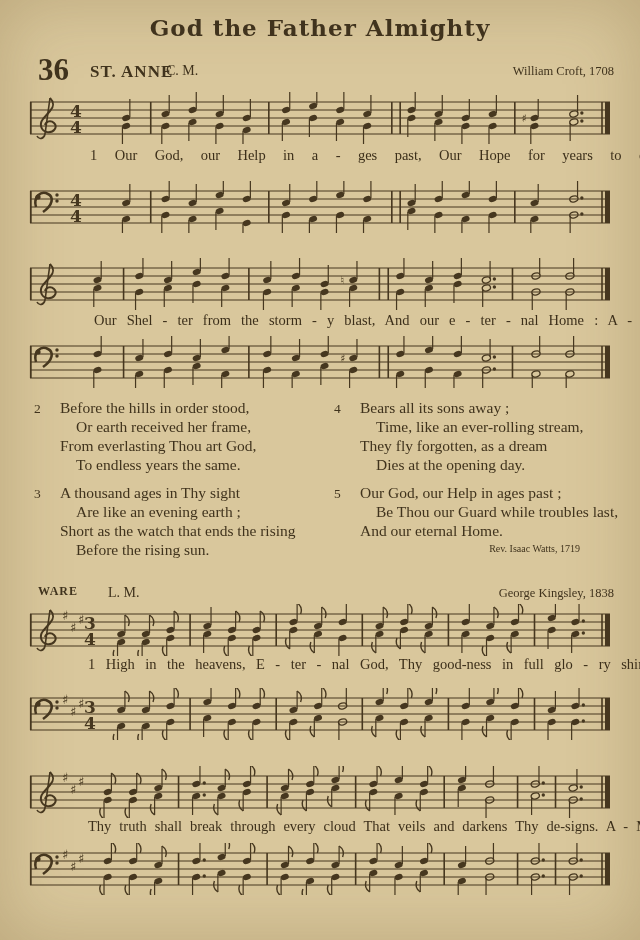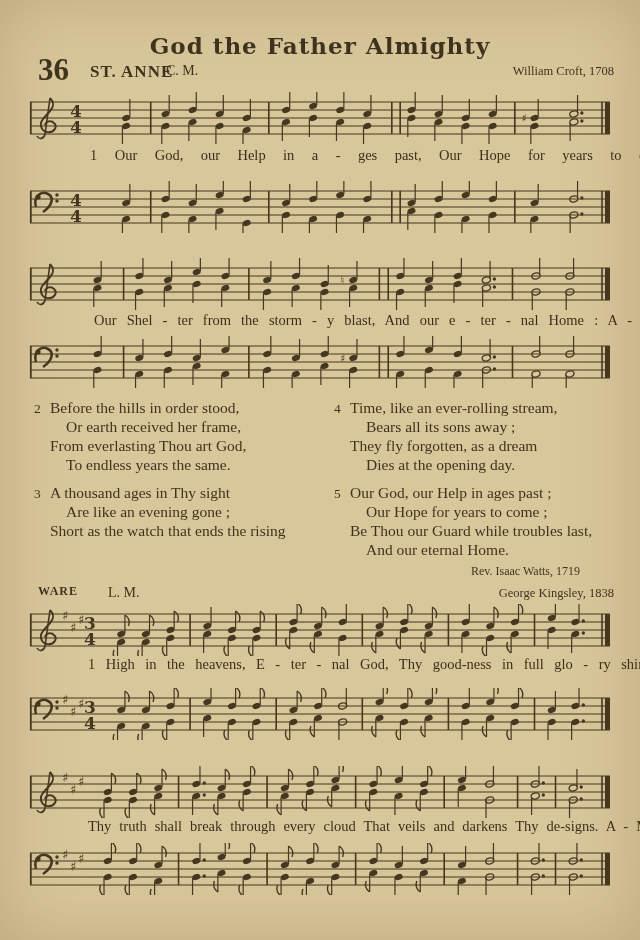--- a/index.html
+++ b/index.html
@@ -6,21 +6,21 @@
   .page{
     position:relative;
     width:640px;height:940px;
     background:#d9c79c;
     box-shadow:inset 0 0 70px rgba(110,85,40,.28);
     font-family:"Liberation Serif","DejaVu Serif",serif;
     color:#40331d;
     overflow:hidden;
   }
   .running-head{
-    position:absolute;top:32px;left:0;right:0;
+    position:absolute;top:14px;left:0;right:0;
     text-align:center;
     font-family:"DejaVu Serif",serif;
     font-weight:700;font-size:23px;letter-spacing:1px;
   }
   .hymn-head{position:absolute;left:30px;right:26px;height:34px;}
   .hymn-head .num{
     position:absolute;left:8px;top:-6px;
     font-size:31px;font-weight:700;
   }
   .hymn-head .tune{
@@ -43,25 +43,25 @@
     color:#3c2f1a;
   }
   .verses{
     position:absolute;left:34px;right:20px;top:398px;
     display:flex;gap:14px;
     font-size:15.5px;line-height:19px;
   }
   .vcol{flex:1;}
   .verse{display:flex;margin-bottom:9px;}
   .verse .vnum{width:16px;flex:none;font-size:13.5px;padding-top:1px;}
-  .verse .vline{white-space:nowrap;}
+  .verse .vline{white-space:nowrap;margin-left:10px;}
   .verse .vline:nth-child(even){padding-left:16px;}
   .author{
-    position:absolute;right:60px;top:564px;
-    font-size:12px;
+    position:absolute;right:60px;top:543px;
+    font-size:10px;
     text-align:center;
   }
 </style>
 </head>
 <body>
 
 <div class="page">
 
   <div class="running-head">God the Father Almighty</div>
 
@@ -419,40 +419,40 @@
             <div class="vline">Before the hills in order stood,</div>
             <div class="vline">Or earth received her frame,</div>
             <div class="vline">From everlasting Thou art God,</div>
             <div class="vline">To endless years the same.</div>
           </div>
         </div>
         <div class="verse">
           <span class="vnum">3</span>
           <div>
             <div class="vline">A thousand ages in Thy sight</div>
-            <div class="vline">Are like an evening gone ;</div>
+            <div class="vline">Are like an evening earth ;</div>
             <div class="vline">Short as the watch that ends the rising</div>
+            <div class="vline">Before the rising sun.</div>
           </div>
         </div>
       </div>
     <div class="vcol">
         <div class="verse">
           <span class="vnum">4</span>
           <div>
+            <div class="vline">Bears all its sons away ;</div>
             <div class="vline">Time, like an ever-rolling stream,</div>
-            <div class="vline">Bears all its sons away ;</div>
             <div class="vline">They fly forgotten, as a dream</div>
             <div class="vline">Dies at the opening day.</div>
           </div>
         </div>
         <div class="verse">
           <span class="vnum">5</span>
           <div>
             <div class="vline">Our God, our Help in ages past ;</div>
-            <div class="vline">Our Hope for years to come ;</div>
             <div class="vline">Be Thou our Guard while troubles last,</div>
             <div class="vline">And our eternal Home.</div>
           </div>
         </div>
       </div>
   </div>
   <div class="author">Rev. Isaac Watts, 1719</div>
 
   <div class="hymn-head" style="top:580px;">
     <span class="tune2">WARE</span>

